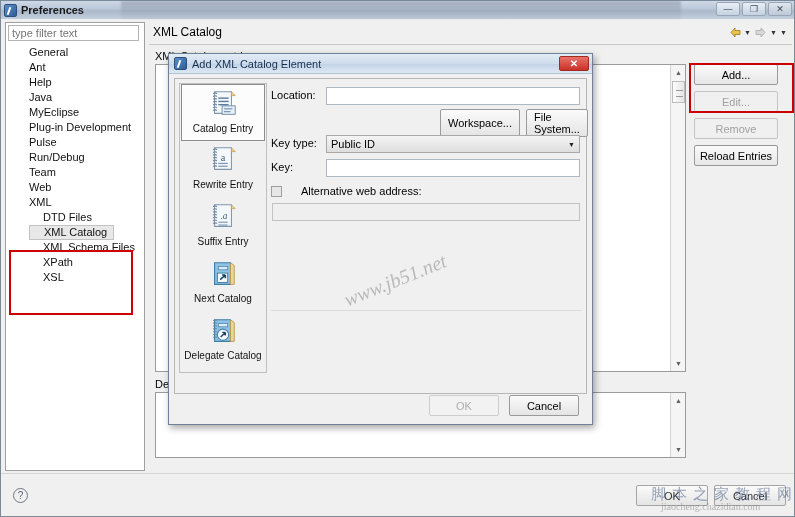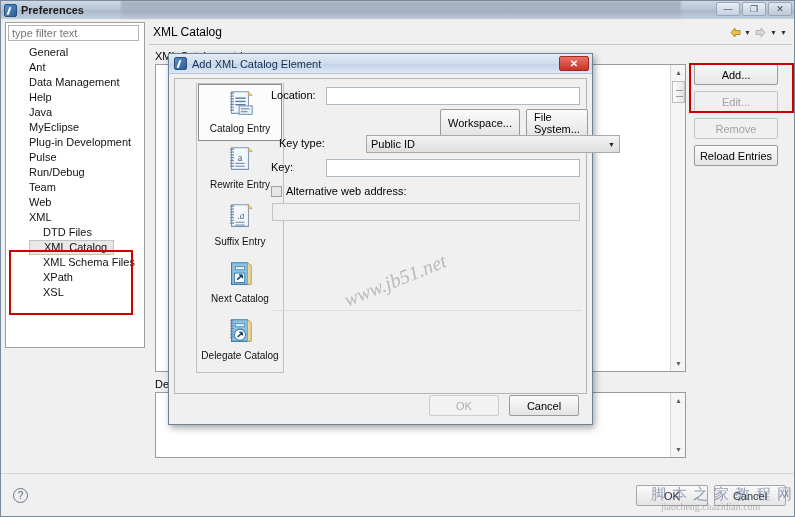--- a/index.html
+++ b/index.html
@@ -43,21 +43,21 @@
     width:24px; height:14px;
     background:linear-gradient(to bottom,#e8eef5,#c6d2e0);
     border:1px solid #97a6b8; border-radius:2px;
     display:flex; align-items:center; justify-content:center;
     font-size:9px; color:#3d4a5a; line-height:1;
   }
   .win-btn.close { background:linear-gradient(to bottom,#dfe6ee,#bfc9d6); }
 
   
   #left-panel {
-    position:absolute; left:4px; top:21px; width:140px; height:326px;
+    position:absolute; left:4px; top:21px; width:140px; height:449px;
     background:#fff; border:1px solid #a0a0a0;
   }
   #filter-input {
     position:absolute; left:2px; top:2px; width:131px; height:16px;
     border:1px solid #b4b4b4; background:#fff;
     font-family:"Liberation Sans", sans-serif; font-size:11px;
     color:#5a5a5a; padding:0 3px; outline:none;
   }
   #tree {
     position:absolute; left:1px; top:22px; width:137px; height:424px;
@@ -202,21 +202,21 @@
     color:#fff; font-size:10px; font-weight:bold; line-height:1;
   }
 
   #dlg-body {
     position:absolute; left:5px; top:24px; width:413px; height:316px;
     background:#f0f0f0; border:1px solid #b6b6b6;
   }
 
   
   #type-list {
-    position:absolute; left:21px; top:4px; width:88px; height:290px;
+    position:absolute; left:4px; top:4px; width:88px; height:290px;
     background:#f0f0f0; border:1px solid #c0c0c0;
   }
   .type-item {
     width:86px; height:57px;
     display:flex; flex-direction:column; align-items:center; justify-content:flex-start;
     padding-top:4px;
   }
   .type-item.selected {
     background:#fcfcfc; border:1px solid #8d8d8d;
     width:84px; margin:0 1px;
@@ -241,21 +241,21 @@
     background:linear-gradient(to bottom,#fbfbfb,#e4e4e4);
     border:1px solid #9a9a9a; border-radius:2px;
     font-size:11px; color:#000;
     display:flex; align-items:center; justify-content:center;
   }
   #keytype-select {
     position:absolute; left:55px; top:52px; width:254px; height:18px;
     background:linear-gradient(to bottom,#f4f4f4,#dedede);
     border:1px solid #a9a9a9;
     display:flex; align-items:center; justify-content:space-between;
-    padding:0 4px; font-size:11px; color:#000;margin-left:40px;
+    padding:0 4px; font-size:11px; color:#000;
   }
   #keytype-caret { font-size:7px; color:#222; }
   #chk-alt {
     width:11px; height:11px; background:#e6e6e6;
     border:1px solid #9f9f9f; display:inline-block; margin-right:4px;
   }
   #dlg-divider {
     position:absolute; left:96px; top:231px; width:311px; height:1px; background:#dcdcdc;
   }
 
@@ -302,21 +302,20 @@
       <div class="win-btn">❐</div>
       <div class="win-btn close">✕</div>
     </div>
   </div>
 
   <div id="left-panel">
     <input id="filter-input" value="" placeholder="type filter text" style="">
     <div id="tree">
         <div class="tree-item"><span>General</span></div>
         <div class="tree-item"><span>Ant</span></div>
-        <div class="tree-item"><span>Data Management</span></div>
         <div class="tree-item"><span>Help</span></div>
         <div class="tree-item"><span>Java</span></div>
         <div class="tree-item"><span>MyEclipse</span></div>
         <div class="tree-item"><span>Plug-in Development</span></div>
         <div class="tree-item"><span>Pulse</span></div>
         <div class="tree-item"><span>Run/Debug</span></div>
         <div class="tree-item"><span>Team</span></div>
         <div class="tree-item"><span>Web</span></div>
         <div class="tree-item"><span>XML</span></div>
         <div class="tree-item child"><span>DTD Files</span></div>
@@ -482,34 +481,34 @@
         <div class="row" style="left:0; top:6px;">
           <span class="lbl">Location:</span>
         </div>
         <input class="txtbox" style="position: absolute; left: 55px; top: 4px; width: 254px;" value="">
 
         <div class="row" style="left:169px; top:26px; gap:6px;">
           <div class="smallbtn">Workspace...</div>
           <div class="smallbtn">File System...</div>
         </div>
 
-        <div class="row" style="left:8px; top:54px;text-align:center;">
+        <div class="row" style="left:0; top:54px;text-align:center;">
           <span class="lbl">Key type:</span>
         </div>
         <div id="keytype-select">
           <span>Public ID</span>
           <span id="keytype-caret">▼</span>
         </div>
 
         <div class="row" style="left:0; top:78px;">
           <span class="lbl">Key:</span>
         </div>
         <input class="txtbox" style="position: absolute; left: 55px; top: 76px; width: 254px;" value="">
 
-        <div class="row" style="left:0; top:102px;">
+        <div class="row" style="left:0; top:102px;gap:15px;">
           <span id="chk-alt"></span>
           <span class="lbl">Alternative web address:</span>
         </div>
         <input class="txtbox readonly" style="position: absolute; left: 1px; top: 120px; width: 308px;" value="" readonly="">
       </div>
       <div id="dlg-divider"></div>
     </div>
 
     <div id="dlg-footer">
       <div id="dlg-footer-btns">

